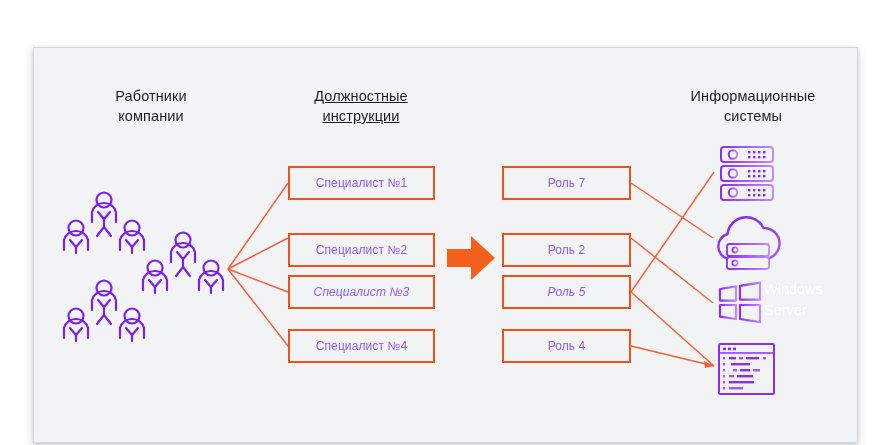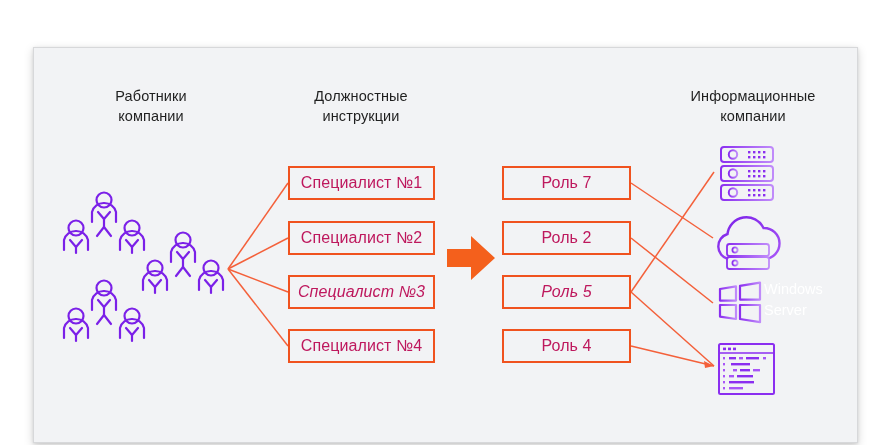--- a/index.html
+++ b/index.html
@@ -45,42 +45,42 @@
   .col-head {
     position: absolute;
     text-align: center;
     font-size: 14.5px;
     line-height: 20px;
     color: #1f1f1f;
     letter-spacing: 0.1px;
     white-space: pre-line;
   }
   #head-employees { left: 62px;  top: 70px; width: 178px; }
-  #head-jobs      { left: 272px; top: 70px; width: 178px; }
+  #head-jobs      { left: 272px; top: 70px; width: 178px; text-decoration: underline; }
   #head-roles     { left: 495px; top: 82px; width: 145px; }
   #head-systems   { left: 648px; top: 70px; width: 210px; }
 
   
   .obox {
     position: absolute;
     border: 2.5px solid #f0521e;
     background: #f2f3f5;
     box-sizing: border-box;
     display: flex;
     align-items: center;
     justify-content: center;
-    font-size: 16px;
-    color: #be185d;
+    font-size: 12px;
+    color: #8b5cf6;
     letter-spacing: 0.1px;
     text-align: center;
   }
   .spec-box { left: 288px; width: 147px; height: 34px; }
   .role-box { left: 502px; width: 129px; height: 34px; }
   .r1 { top: 150px; }
-  .r2 { top: 205px; }
+  .r2 { top: 217px; }
   .r3 { top: 259px; font-style: italic; }
   .r4 { top: 313px; }
 
   
   #winserver-text {
     position: absolute;
     left: 764px;
     top: 263px;
     width: 100px;
     font-size: 14.5px;
@@ -267,21 +267,21 @@
         <rect x="729" y="371" width="14" height="2.4"></rect>
       </g>
     </g>
   </svg>
 
   <div class="col-head" id="head-employees">Работники
 компании</div>
   <div class="col-head" id="head-jobs">Должностные
 инструкции</div>
   <div class="col-head" id="head-systems">Информационные
-компании</div>
+системы</div>
 
   <div class="obox spec-box r1">Специалист №1</div>
   <div class="obox spec-box r2">Специалист №2</div>
   <div class="obox spec-box r3">Специалист №3</div>
   <div class="obox spec-box r4">Специалист №4</div>
 
   <div class="obox role-box r1">Роль 7</div>
   <div class="obox role-box r2">Роль 2</div>
   <div class="obox role-box r3">Роль 5</div>
   <div class="obox role-box r4">Роль 4</div>

